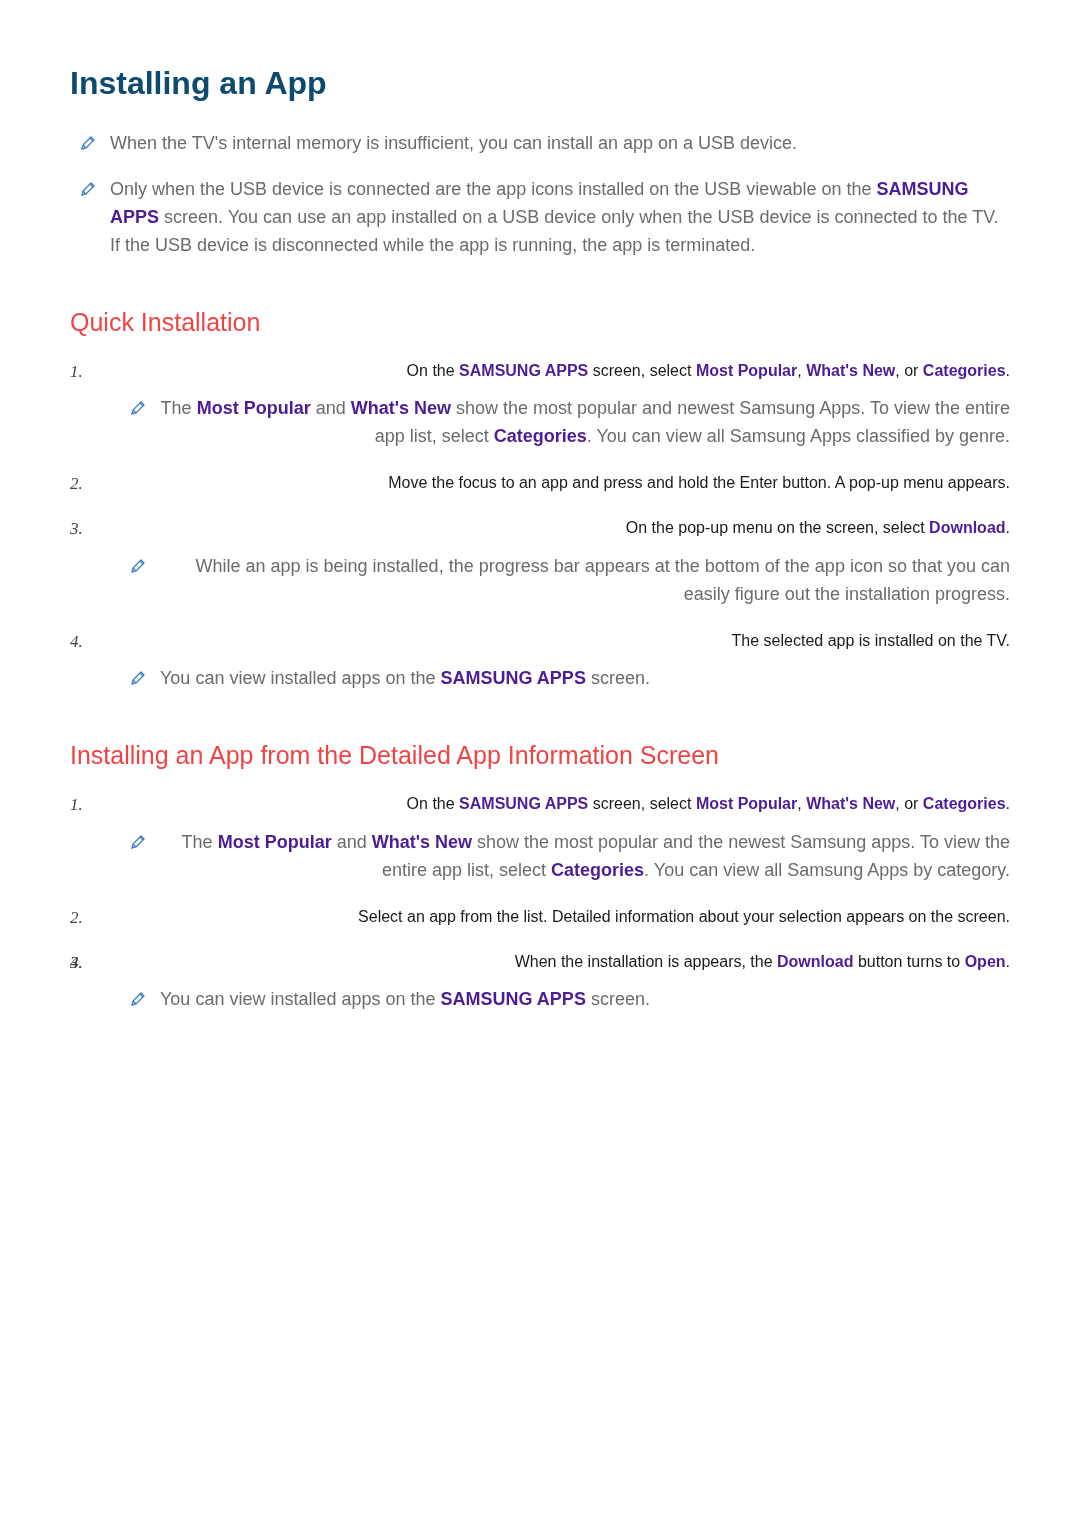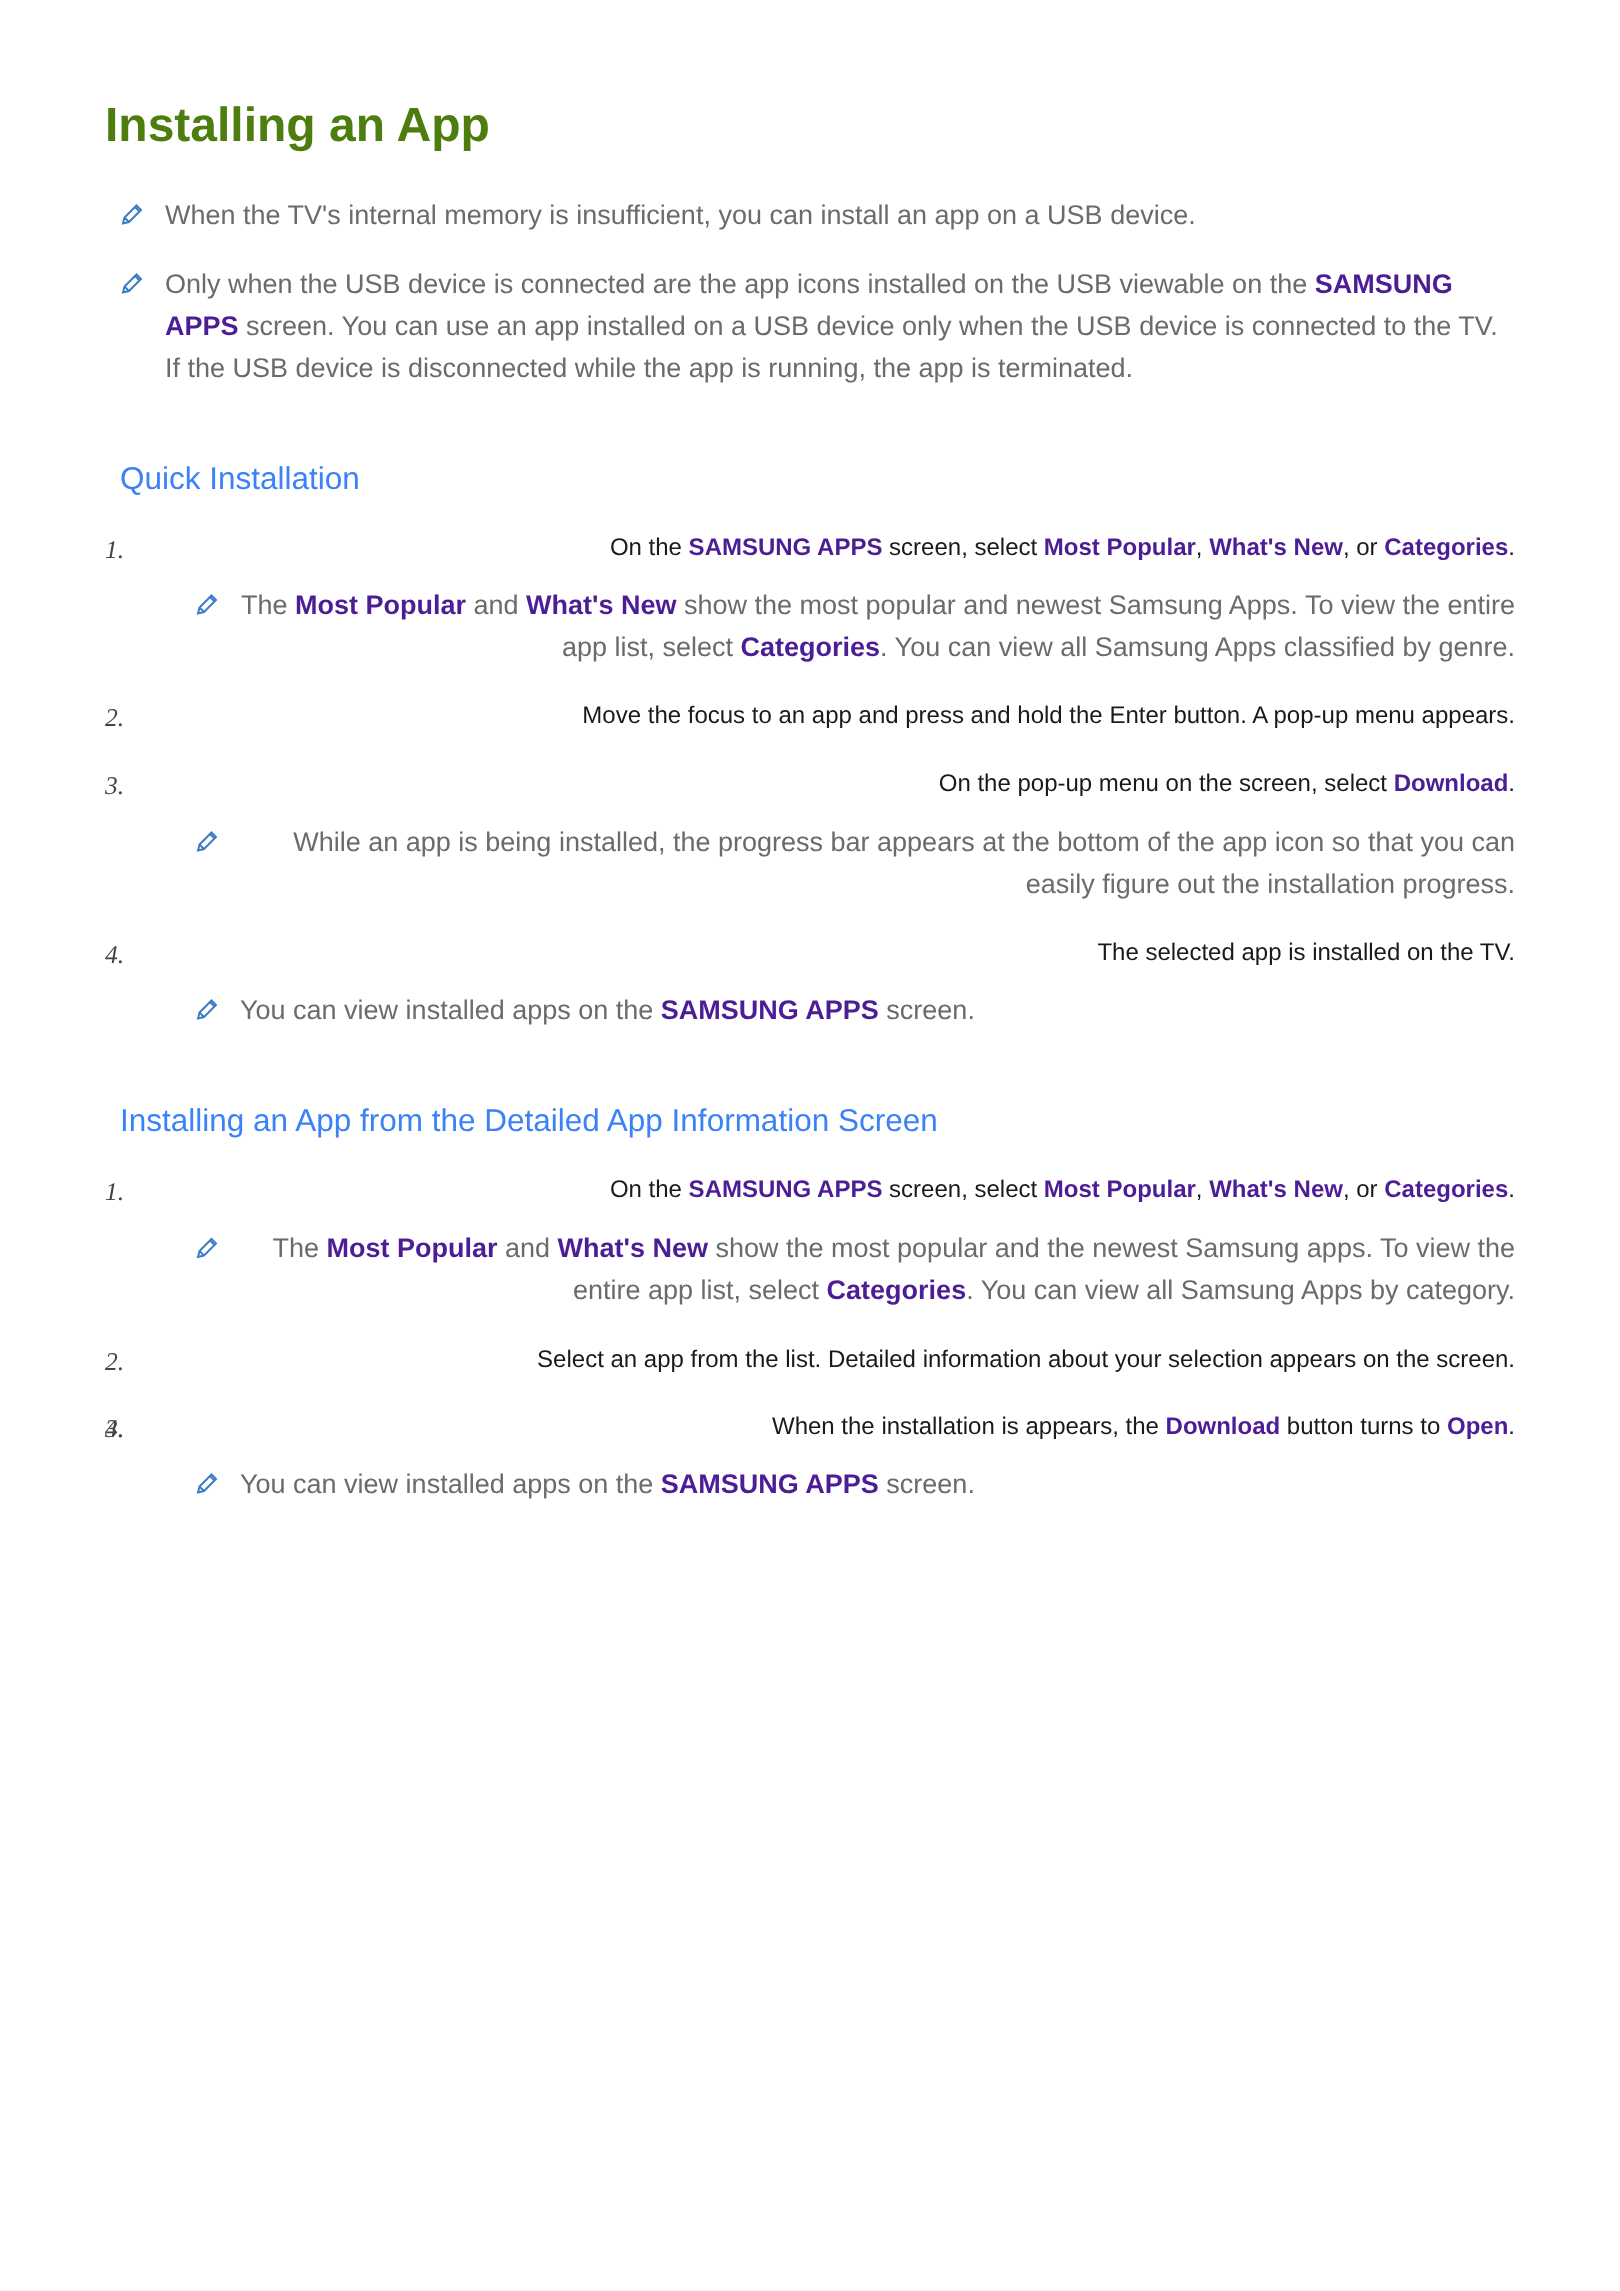--- a/index.html
+++ b/index.html
@@ -8,32 +8,31 @@
       box-sizing: border-box;
     }
     body {
       width: 1080px;
       font-family: Arial, Helvetica, sans-serif;
       background: #fff;
       padding: 65px 70px;
       color: #333;
     }
     h1 {
-      color: #4d7c0f;
+      color: #0c4a6e;
       font-size: 32px;
       font-weight: bold;
       margin-bottom: 28px;
     }
     h2 {
-      color: #3b82f6;
-      font-size: 21px;
+      color: #ef4444;
+      font-size: 25px;
       font-weight: normal;
       margin-top: 48px;
       margin-bottom: 22px;
-      margin-left: 10px;
     }
     ol {
       list-style: none;
       counter-reset: item;
       text-align: right;
     }
     ol > li {
       counter-increment: item;
       position: relative;
       padding-left: 30px;

